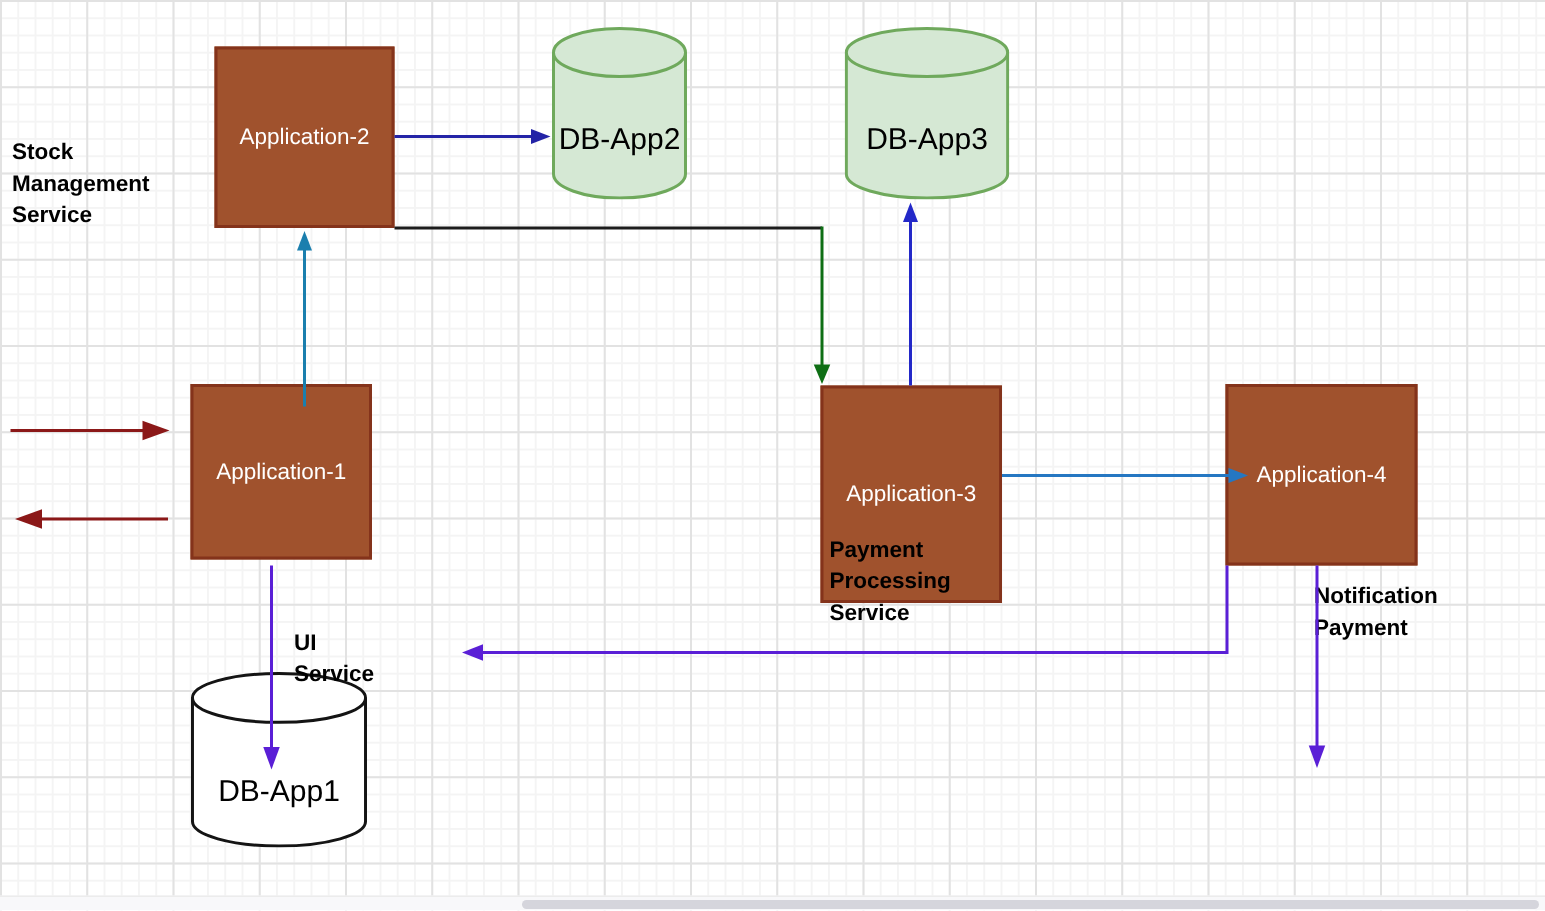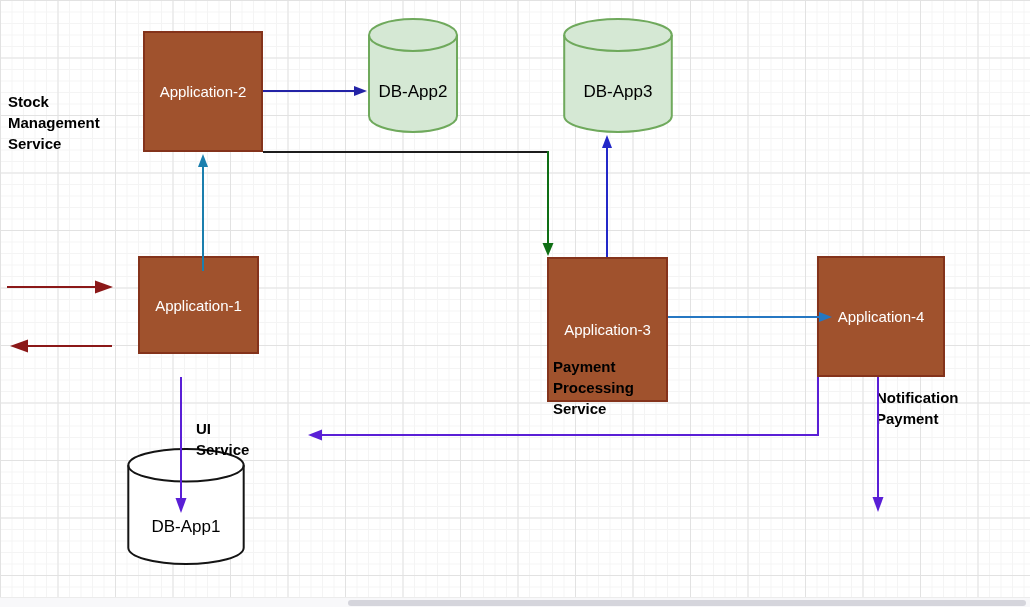--- a/index.html
+++ b/index.html
@@ -23,21 +23,21 @@
     color:var(--box-text,#fff);font-size:15px;text-align:center;
   }
   .cyl{position:absolute;}
   .cyl-svg{position:absolute;left:0;top:0;width:100%;height:100%;}
   .cyl-green .cyl-body{fill:var(--db-green-fill,#D5E8D4);stroke:var(--db-green-stroke,#6FA95C);stroke-width:2;vector-effect:non-scaling-stroke;}
   .cyl-green .cyl-rim{fill:none;stroke:var(--db-green-stroke,#6FA95C);stroke-width:2;vector-effect:non-scaling-stroke;}
   .cyl-white .cyl-body{fill:var(--db-white-fill,#fff);stroke:var(--db-white-stroke,#141414);stroke-width:2;vector-effect:non-scaling-stroke;}
   .cyl-white .cyl-rim{fill:none;stroke:var(--db-white-stroke,#141414);stroke-width:2;vector-effect:non-scaling-stroke;}
   .cyl-label{
     position:absolute;left:0;right:0;text-align:center;
-    color:var(--label-text,#000);font-size:17px;
+    color:var(--label-text,#000);font-size:20px;
   }
   .svc-label{
     position:absolute;text-align:left;white-space:pre-line;
     color:var(--label-text,#000);font-weight:700;font-size:15px;line-height:21px;
   }
   #connector-layer{position:absolute;left:0;top:0;pointer-events:none;}
   .hscroll-track{
     position:absolute;left:0;right:0;bottom:0;height:10px;
     background:var(--scrollbar-track,#f8f8fa);border-top:1px solid #ececec;box-sizing:border-box;
   }
@@ -48,21 +48,21 @@
 </style>
 </head>
 <body>
 
 <div class="canvas">
 
   <div class="appbox" style="left:143px;top:31px;width:120px;height:121px">
     <span class="node-label">Application-2</span>
   </div>
 
-  <div class="appbox" style="left:138px;top:256px;width:121px;height:98px">
+  <div class="appbox" style="left:127px;top:256px;width:121px;height:117px">
     <span class="node-label">Application-1</span>
   </div>
 
   <div class="appbox" style="left:547px;top:257px;width:121px;height:145px">
     <span class="node-label">Application-3</span>
   </div>
 
   <div class="appbox" style="left:817px;top:256px;width:128px;height:121px">
     <span class="node-label">Application-4</span>
   </div>

